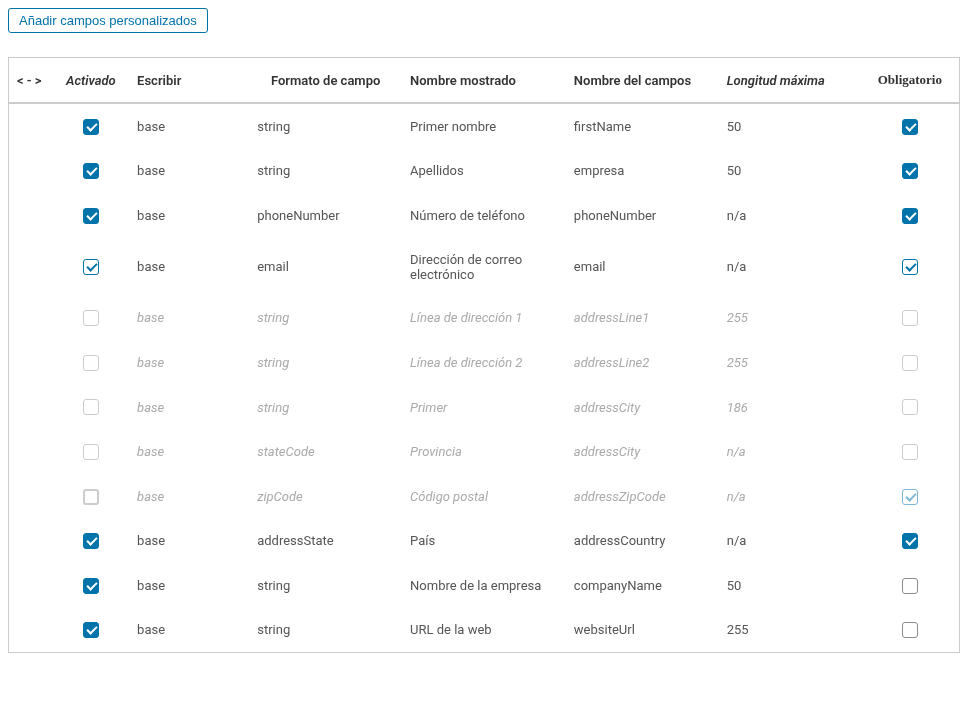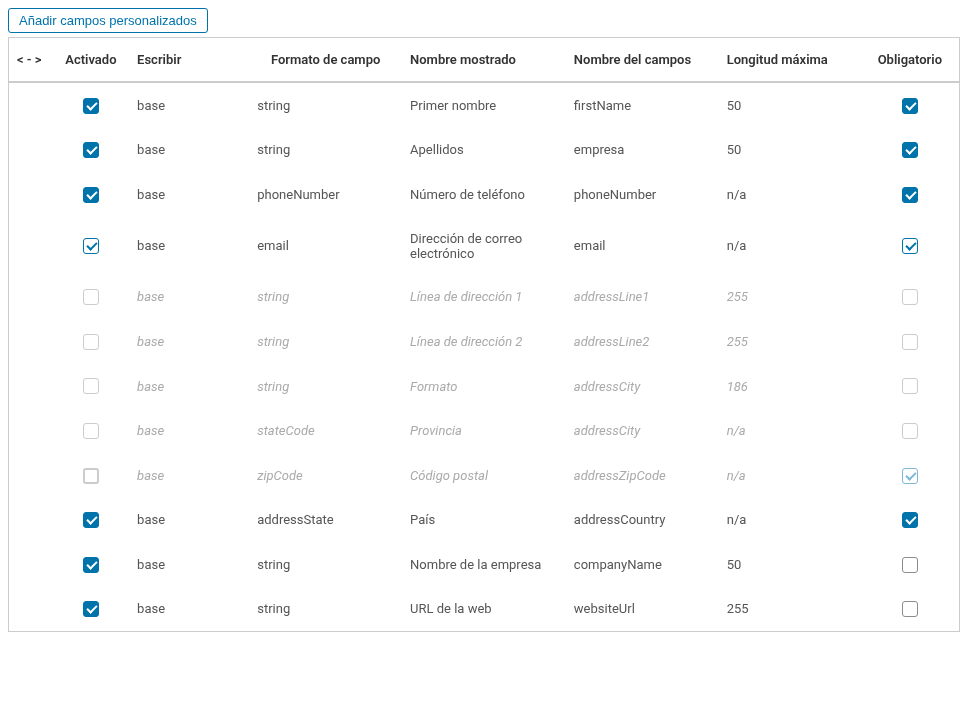--- a/index.html
+++ b/index.html
@@ -18,48 +18,48 @@
     }
     .add-btn {
       display: inline-block;
       padding: 4px 10px;
       border: 1px solid #0073aa;
       border-radius: 3px;
       color: #0073aa;
       background: #fff;
       font-size: 13px;
       cursor: pointer;
-      margin-bottom: 4px;
+      margin-bottom: 24px;
     }
     .table-wrap {
       border: 1px solid #ccc;
       background: #fff;
     }
     table {
       width: 100%;
       border-collapse: collapse;
     }
     thead tr {
       border-bottom: 2px solid #ccc;
     }
     th {
       text-align: left;
       font-weight: 600;
       padding: 14px 8px;
       color: #333;
       font-size: 13px;
     }
     th.col-drag { width: 40px; }
-    th.col-activado { width: 70px; text-align: center; }
+    th.col-activado { width: 70px; text-align: center; font-style: italic; }
     th.col-escribir { width: 110px; }
     th.col-formato { width: 140px; text-align: center; }
     th.col-nombre-m { width: 150px; }
     th.col-nombre-c { width: 140px; }
-    th.col-longitud { width: 130px; }
-    th.col-oblig { width: 90px; text-align: center; }
+    th.col-longitud { width: 130px; font-style: italic; }
+    th.col-oblig { width: 90px; text-align: center; font-family: Liberation Serif, serif; }
     td {
       padding: 14px 8px;
       color: #555;
       font-size: 13px;
       vertical-align: middle;
     }
     tbody tr {
       border-bottom: 0;
     }
     tr.inactive td { color: #aaa; font-style: italic; }
@@ -191,21 +191,21 @@
           <td>Línea de dirección 2</td>
           <td>addressLine2</td>
           <td>255</td>
           <td class="center"><span class="chk "></span></td>
         </tr>
         <tr class="inactive">
           <td></td>
           <td class="center"><span class="chk "></span></td>
           <td>base</td>
           <td>string</td>
-          <td>Formato</td>
+          <td>Primer</td>
           <td>addressCity</td>
           <td>186</td>
           <td class="center"><span class="chk "></span></td>
         </tr>
         <tr class="inactive">
           <td></td>
           <td class="center"><span class="chk "></span></td>
           <td>base</td>
           <td>stateCode</td>
           <td>Provincia</td>

